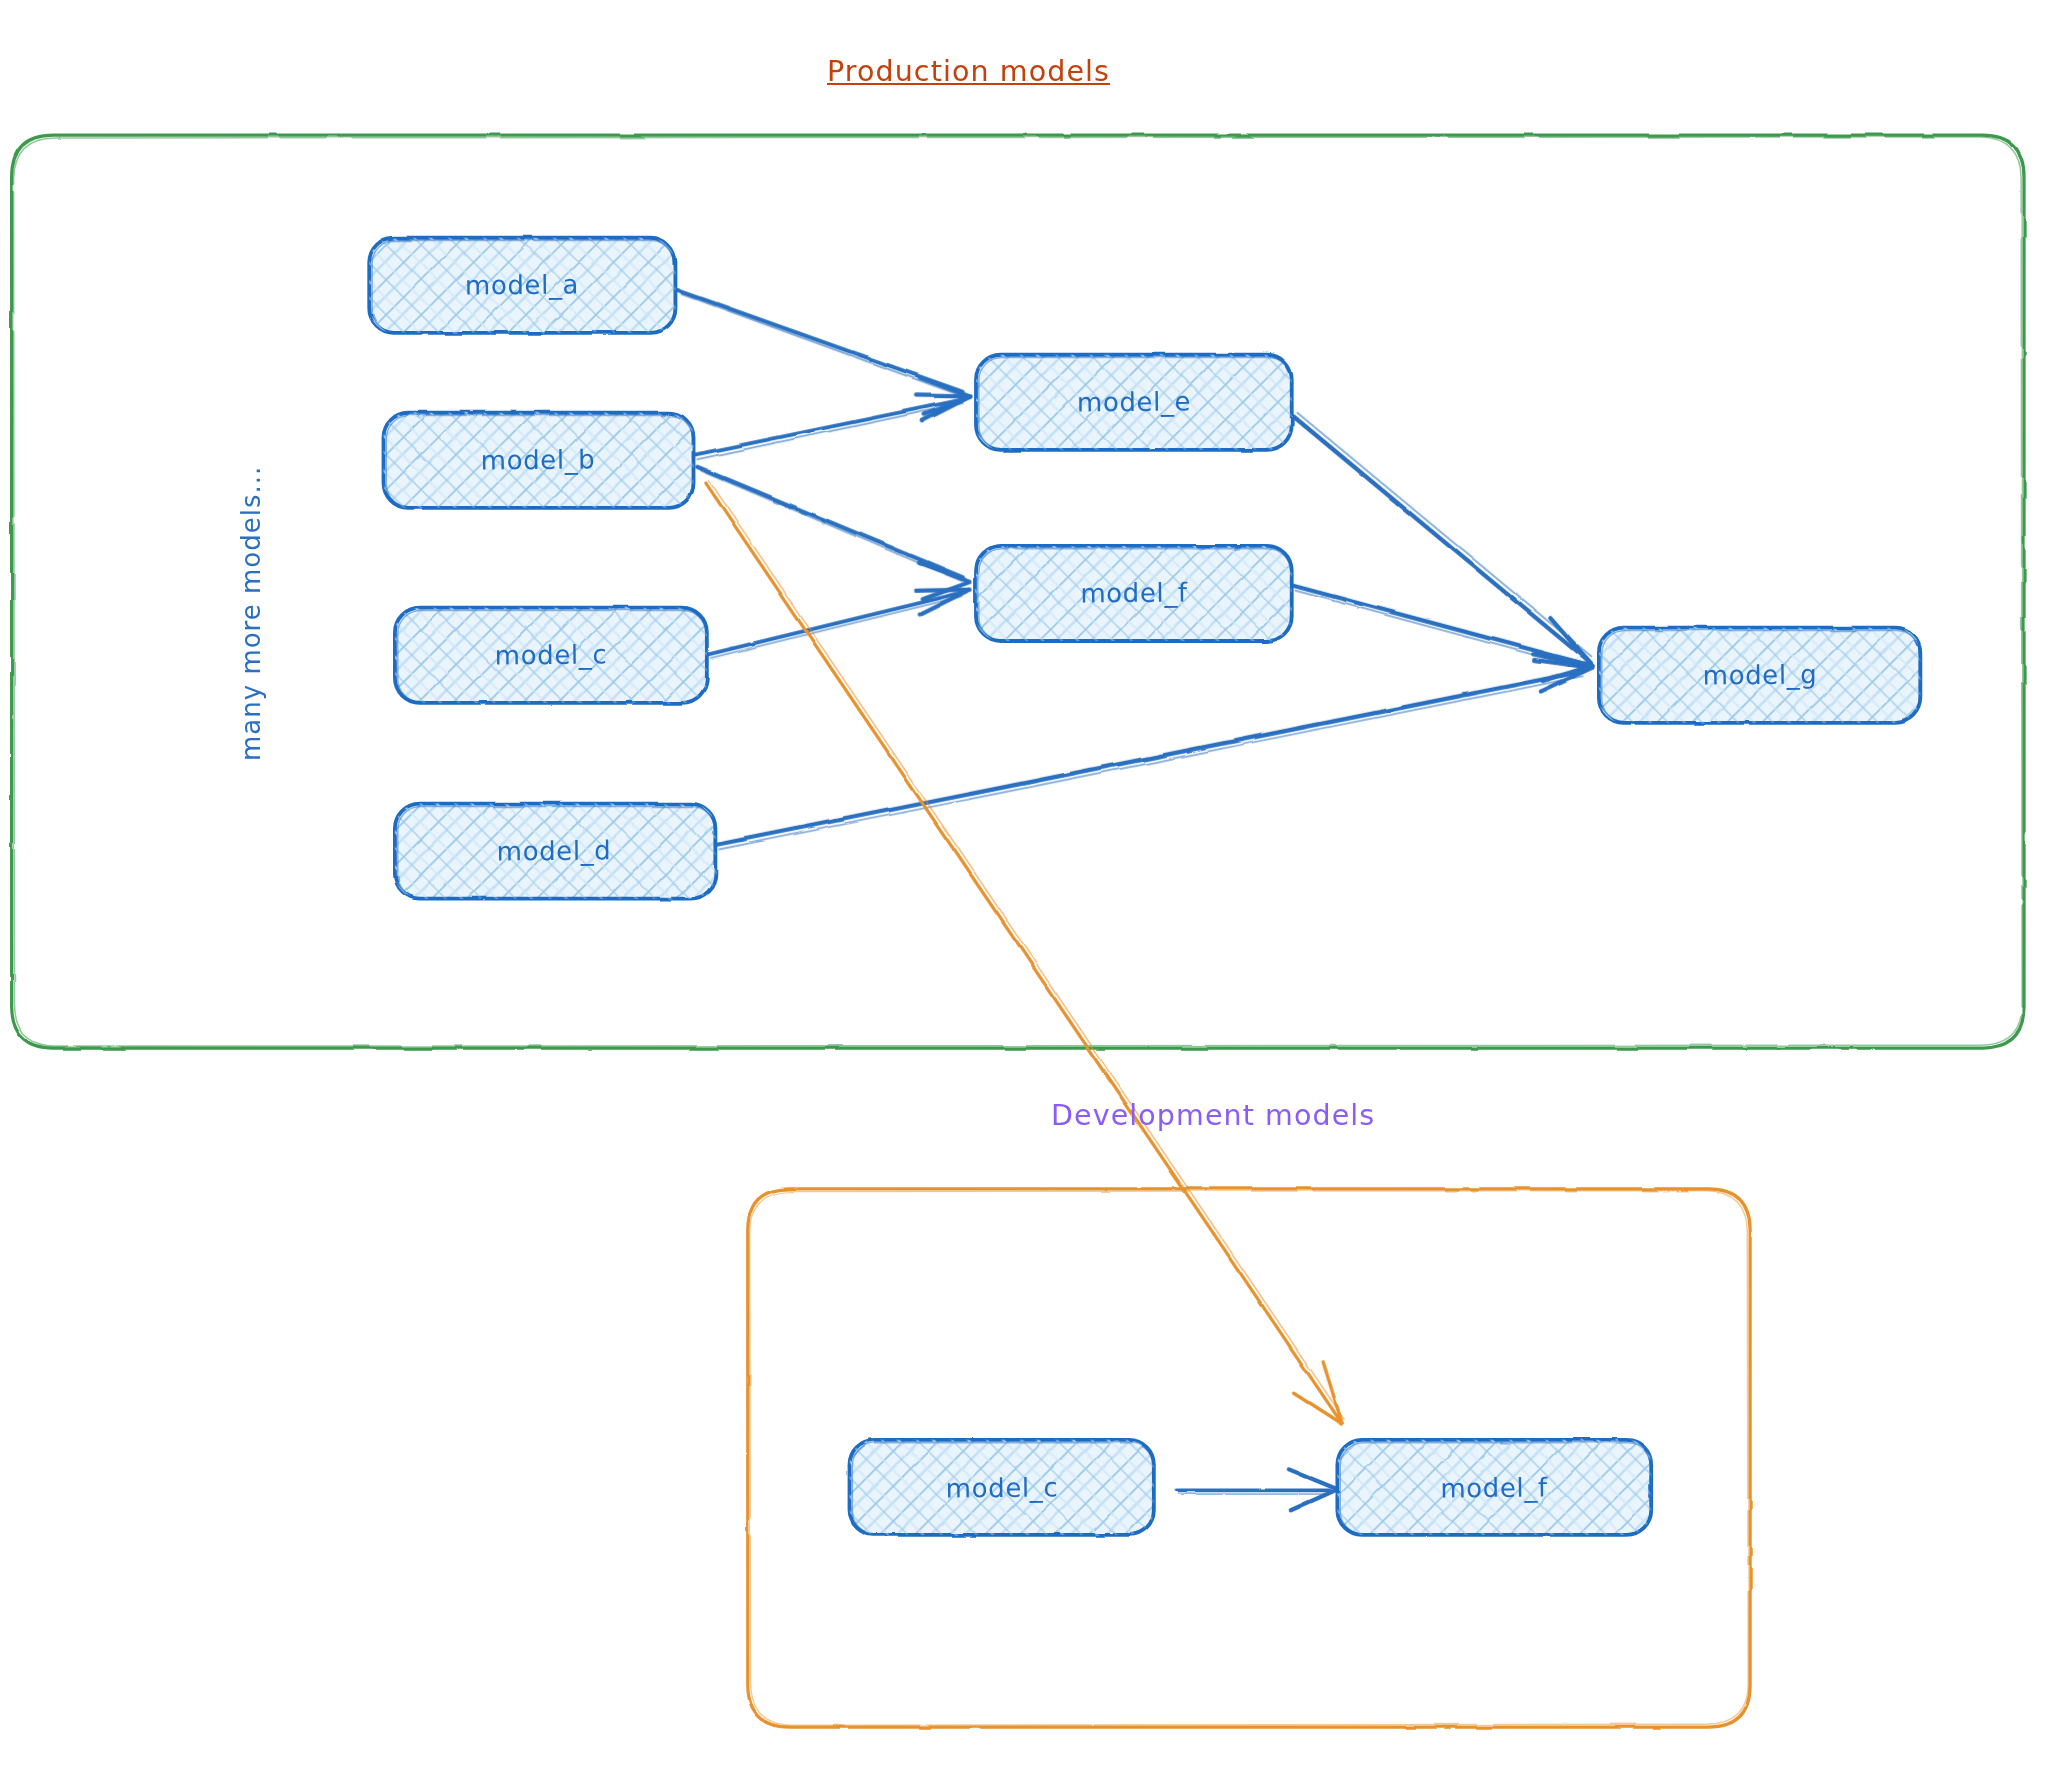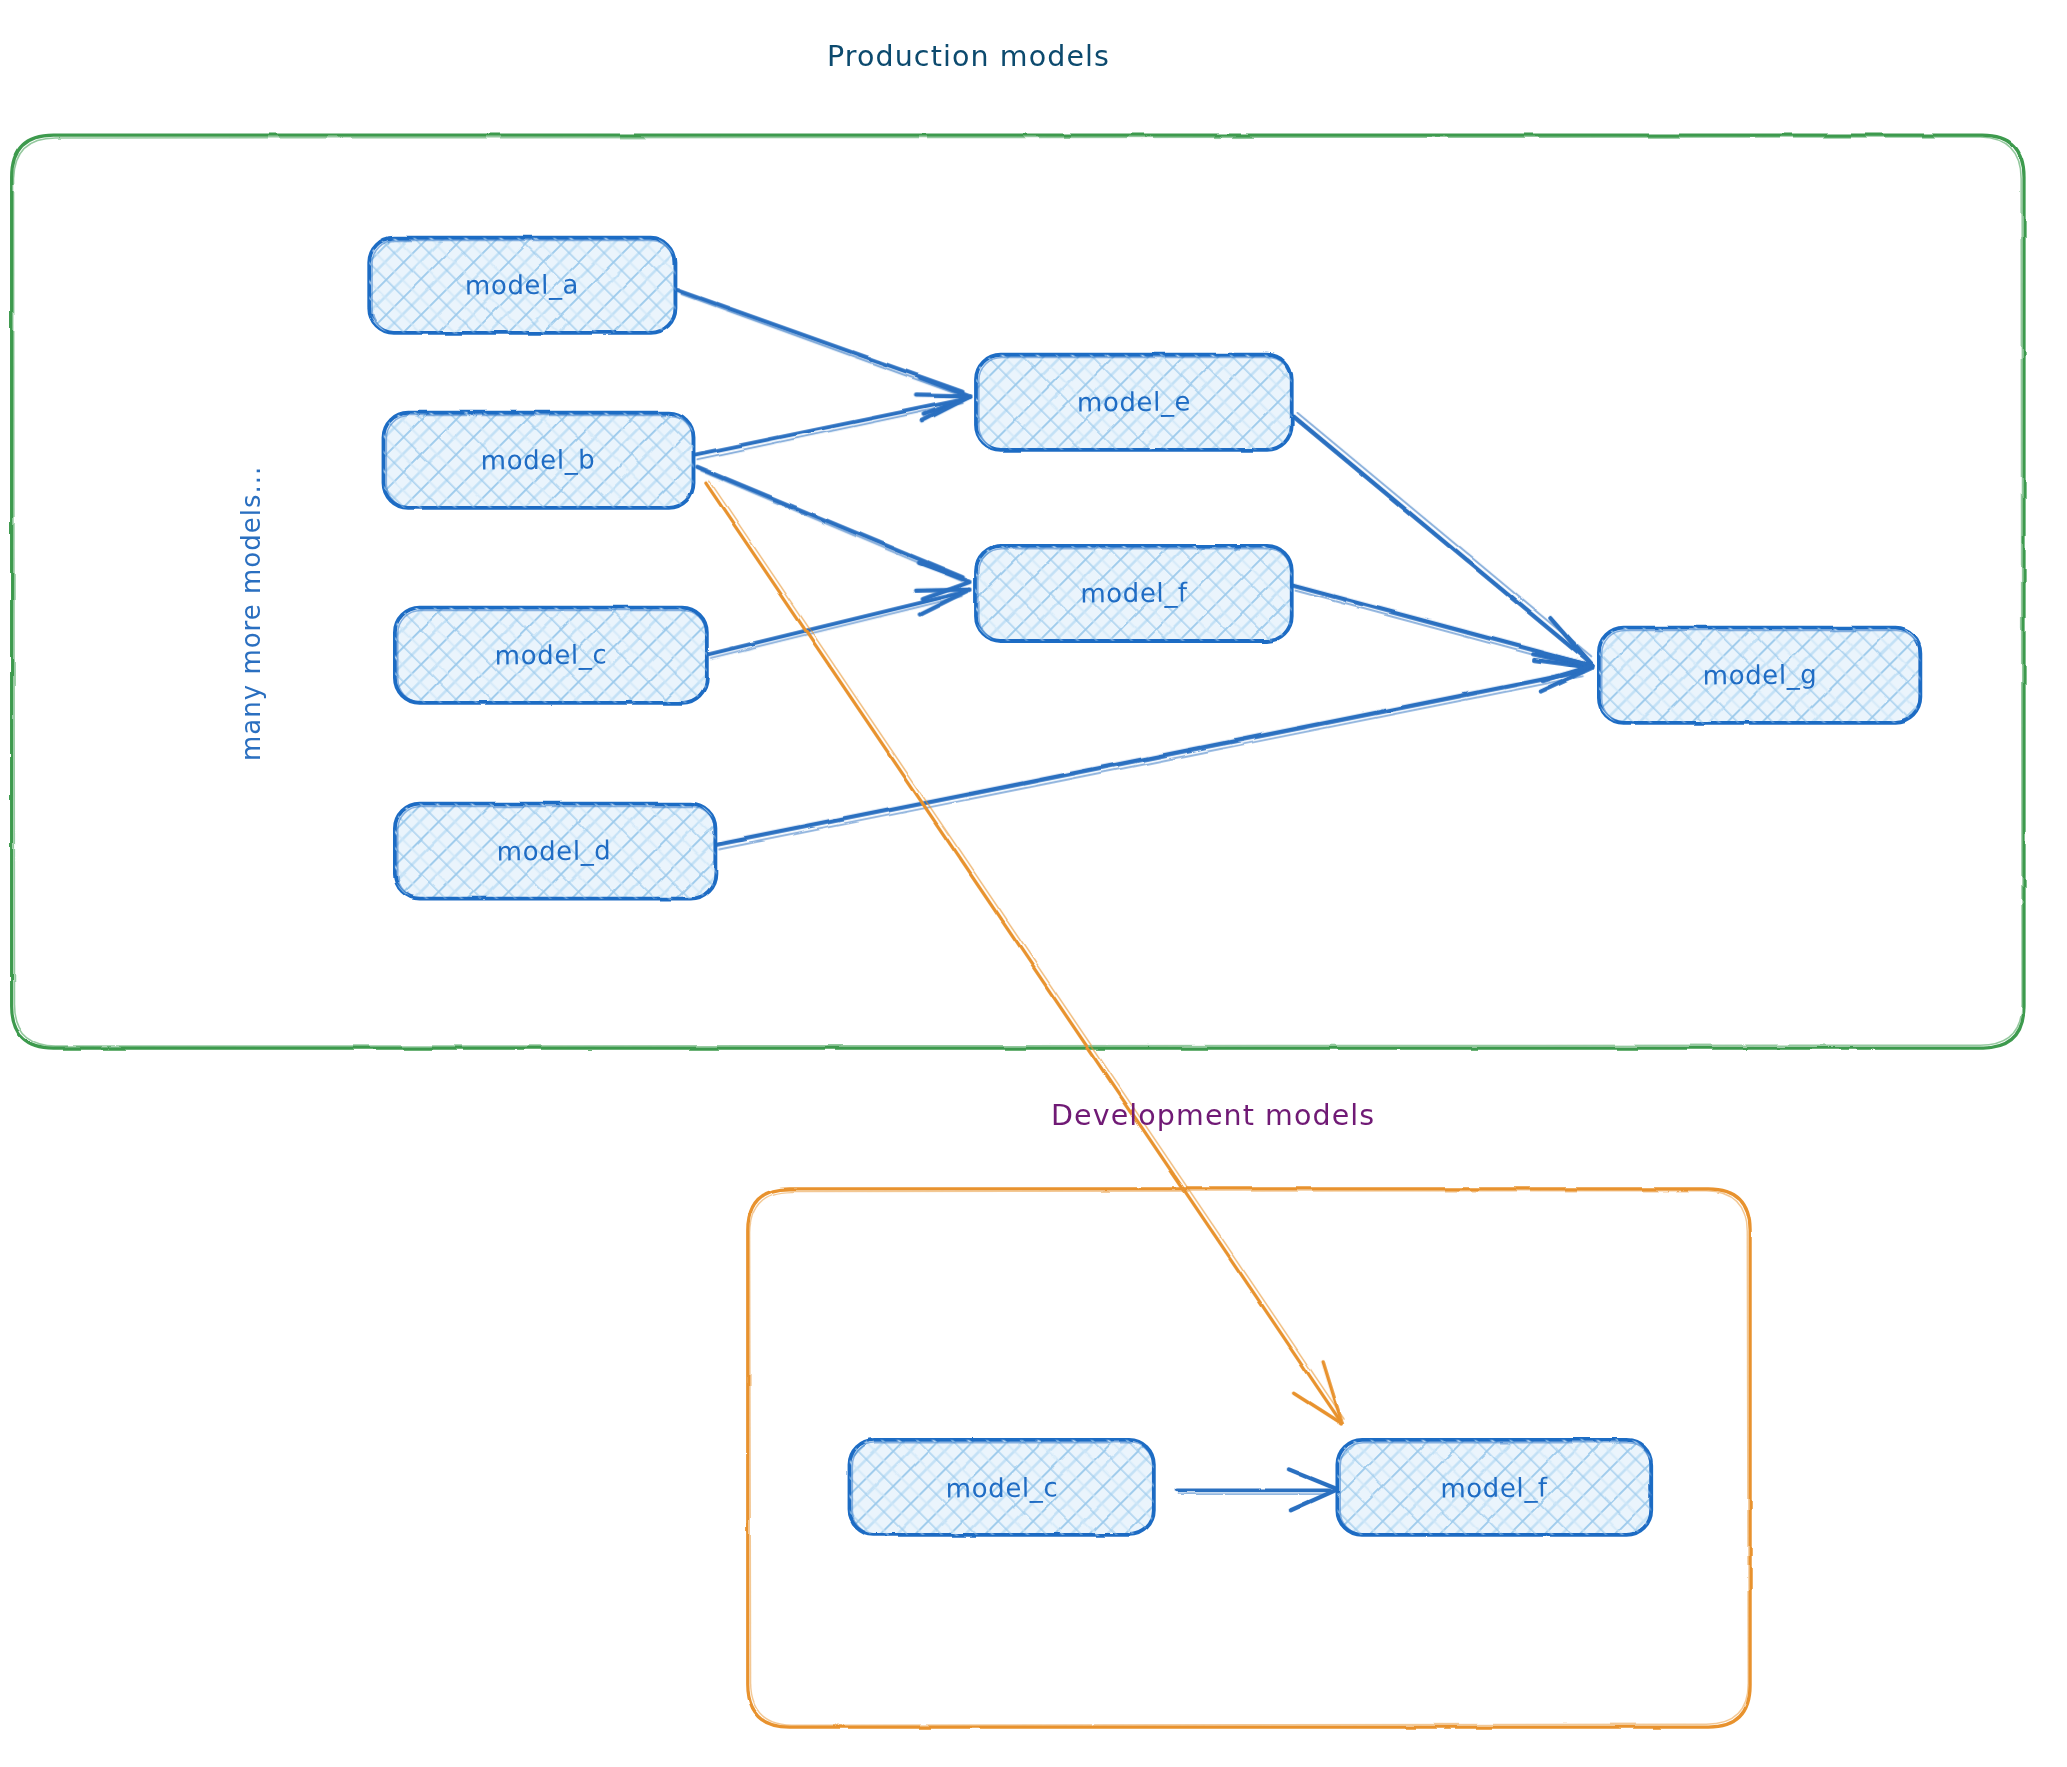--- a/index.html
+++ b/index.html
@@ -204,23 +204,23 @@
       </g>
 
       <g filter="url(#rough)">
         <rect x="1406" y="1514" width="330" height="100" rx="26" fill="url(#hatch)" stroke="#1f6cc4" stroke-width="4"></rect>
         <rect x="1406" y="1514" width="330" height="100" rx="26" fill="url(#hatch2)" stroke="none"></rect>
         <rect x="1409" y="1517" width="326" height="96" rx="24" fill="none" stroke="#1f6cc4" stroke-width="1.6" opacity="0.5"></rect>
       </g>
     </g>
   </svg>
 
-  <div class="grp-title" style="left:827px; top:40px; color:#0c4a6e;">Production models</div>
-
-  <div class="grp-title" style="left:1051px; top:1099px; color:#701a75;">Development models</div>
+  <div class="grp-title" style="left:827px; top:55px; color:#c2410c;text-decoration:underline;">Production models</div>
+
+  <div class="grp-title" style="left:1051px; top:1099px; color:#8b5cf6;">Development models</div>
 
   <div class="side-label" style="left:236px; top:761px; transform: rotate(-90deg);">many more models...</div>
 
   <div class="node-label" style="left:522px; top:285px;">model_a</div>
   <div class="node-label" style="left:538px; top:460px;">model_b</div>
   <div class="node-label" style="left:551px; top:655px;">model_c</div>
   <div class="node-label" style="left:554px; top:851px;">model_d</div>
   <div class="node-label" style="left:1134px; top:402px;">model_e</div>
   <div class="node-label" style="left:1134px; top:593px;">model_f</div>
   <div class="node-label" style="left:1760px; top:675px;">model_g</div>

